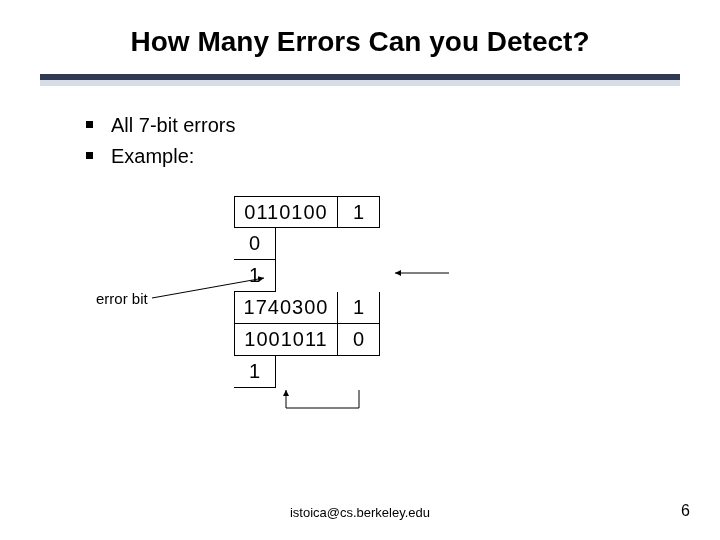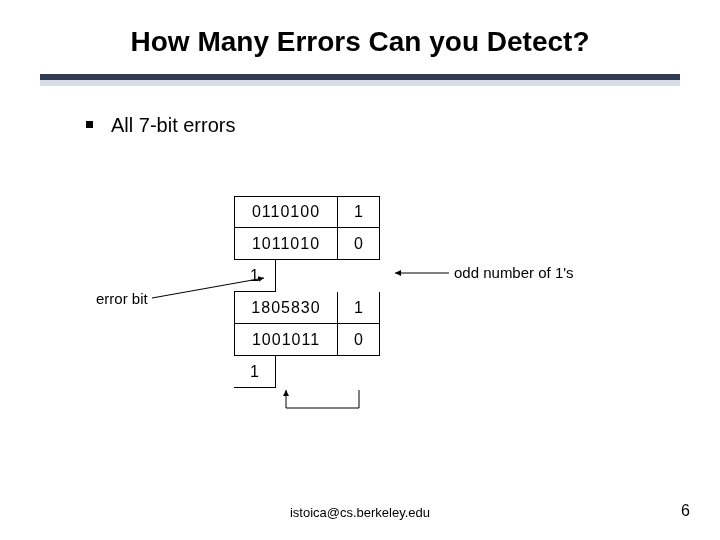--- a/index.html
+++ b/index.html
@@ -66,21 +66,21 @@
   .table {
     position: absolute;
     left: 234px;
     top: 196px;
   }
   .trow {
     display: flex;
   }
   .cell {
     border: 1px solid #000;
-    font-size: 16px;
+    font-size: 20px;
     display: flex;
     align-items: center;
     justify-content: center;
     box-sizing: border-box;
     height: 32px;
   }
   .cell.data {
     width: 104px;
     letter-spacing: 1px;
   }
@@ -137,41 +137,42 @@
   <div class="title">How Many Errors Can you Detect?</div>
 
   <div class="hr-dark"></div>
   <div class="hr-light"></div>
 
   <div class="bullets">
     <div class="row">
       <div class="sq"></div>
       <div>All 7-bit errors</div>
     </div>
+    <div class="row">
+      <div class="sq"></div>
+      <div>Example:</div>
+    </div>
   </div>
 
   <div class="table">
     <div class="trow">
       <div class="cell data">
           <span><span></span><span class="red"></span><span>0110100</span></span>
         </div>
       <div class="cell parity">1</div>
     </div>
     <div class="trow">
+      <div class="cell parity">0</div>
+    </div>
+    <div class="trow">
+      <div class="cell parity">1</div>
+    </div>
+    <div class="trow">
       <div class="cell data">
-          <span><span></span><span class="red"></span><span>1011010</span></span>
-        </div>
-      <div class="cell parity">0</div>
-    </div>
-    <div class="trow">
-      <div class="cell parity">1</div>
-    </div>
-    <div class="trow">
-      <div class="cell data">
-          <span><span></span><span class="red"></span><span>1805830</span></span>
+          <span><span></span><span class="red"></span><span>1740300</span></span>
         </div>
       <div class="cell parity">1</div>
     </div>
     <div class="trow">
       <div class="cell data">
           <span><span></span><span class="red"></span><span>1001011</span></span>
         </div>
       <div class="cell parity">0</div>
     </div>
     <div class="trow">
@@ -187,18 +188,17 @@
     </defs>
 
     <line x1="152" y1="298" x2="264" y2="278" stroke="#000" stroke-width="1" marker-end="url(#arr)"></line>
 
     <line x1="449" y1="273" x2="395" y2="273" stroke="#000" stroke-width="1" marker-end="url(#arr)"></line>
 
     <path d="M 359 390 L 359 408 L 286 408 L 286 390" stroke="#000" stroke-width="1" fill="none" marker-end="url(#arr)"></path>
   </svg>
 
   <div class="ann-errbit">error bit</div>
-  <div class="ann-odd">odd number of 1's</div>
 
   <div class="footer-email">istoica@cs.berkeley.edu</div>
   <div class="footer-page">6</div>
 
 </div>
 
 </body></html>

